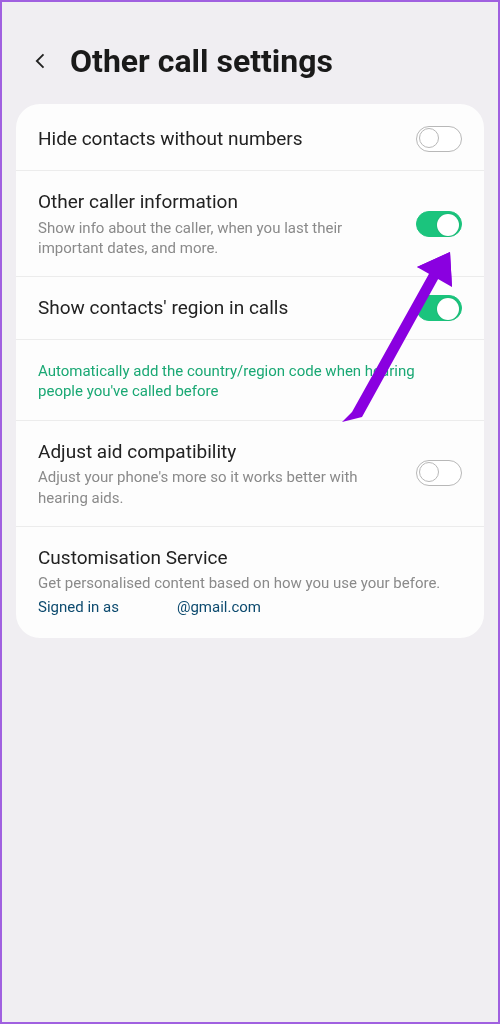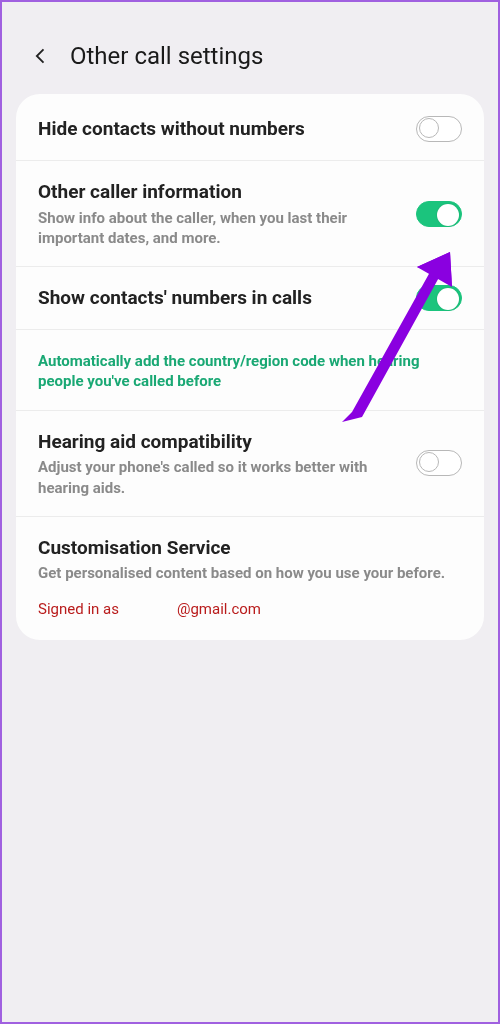--- a/index.html
+++ b/index.html
@@ -20,57 +20,56 @@
   }
   .back-icon {
     width: 22px;
     height: 22px;
     display: flex;
     align-items: center;
     justify-content: center;
   }
   .back-icon svg { stroke: #222; stroke-width: 2.2; fill: none; }
   .header-title {
-    font-size: 24px;
+    font-size: 32px;
     color: #1a1a1a;
-    font-weight: 400;
+    font-weight: 700;
   }
   .card {
     background: #fdfdfd;
     margin: 0 14px;
     border-radius: 24px;
     padding: 4px 0;
   }
   .row {
     padding: 18px 22px;
     border-bottom: 1px solid #ececec;
     display: flex;
     align-items: center;
     gap: 14px;
   }
   .row:last-child { border-bottom: none; }
   .row-text { flex: 1; }
   .row-title {
     font-size: 19px;
     color: #222;
-    font-weight: 700;
+    font-weight: 400;
     line-height: 1.35;
   }
   .row-sub {
     font-size: 15px;
     color: #8a8a8a;
     line-height: 1.35;
     margin-top: 3px;
-    font-weight: bold;
   }
   .row-sub.green { color: #1aa874; }
   .signed-in {
     font-size: 15px;
-    color: #b91c1c;
-    margin-top: 16px;
+    color: #0c4a6e;
+    margin-top: 4px;
   }
   .signed-in .gap { display: inline-block; width: 58px; }
   .toggle {
     width: 46px;
     height: 26px;
     border-radius: 13px;
     position: relative;
     flex-shrink: 0;
   }
   .toggle .knob {
@@ -140,38 +139,38 @@
       <div class="row-title">Other caller information</div>
       <div class="row-sub">Show info about the caller, when you last their important dates, and more.</div>
     </div>
     <div class="toggle on">
         <div class="knob"></div>
       </div>
   </div>
 
   <div class="row">
     <div class="row-text">
-      <div class="row-title">Show contacts' numbers in calls</div>
+      <div class="row-title">Show contacts' region in calls</div>
     </div>
     <div class="toggle on">
         <div class="knob"></div>
       </div>
   </div>
 
 
   <div class="row">
     <div class="row-text">
       <div class="row-sub green">Automatically add the country/region code when hearing people you've called before</div>
     </div>
   </div>
 
   <div class="row">
     <div class="row-text">
-      <div class="row-title">Hearing aid compatibility</div>
-      <div class="row-sub">Adjust your phone's called so it works better with hearing aids.</div>
+      <div class="row-title">Adjust aid compatibility</div>
+      <div class="row-sub">Adjust your phone's more so it works better with hearing aids.</div>
     </div>
     <div class="toggle off">
         <div class="knob"></div>
       </div>
   </div>
 
   <div class="row">
     <div class="row-text">
       <div class="row-title">Customisation Service</div>
       <div class="row-sub">Get personalised content based on how you use your before.</div>

